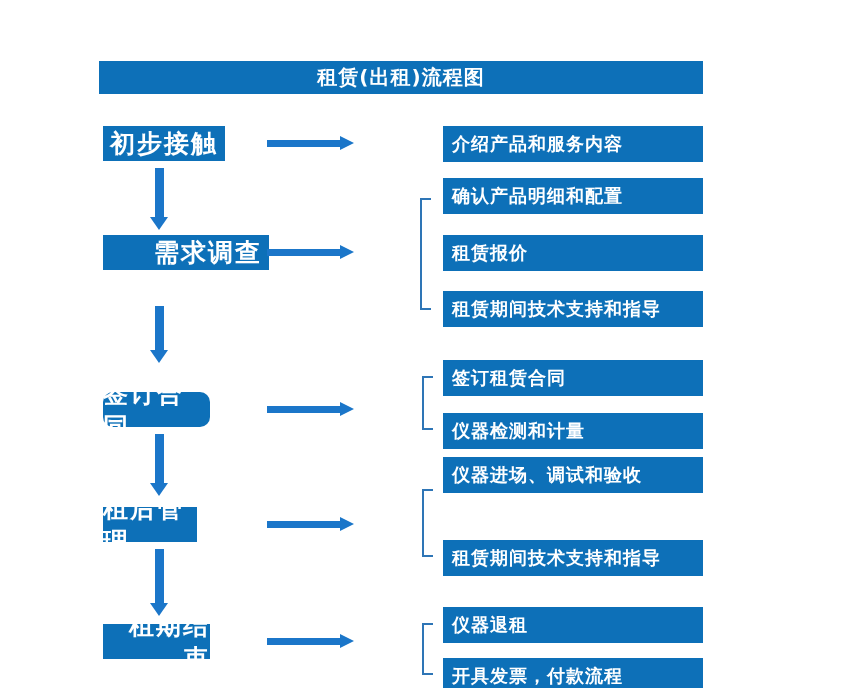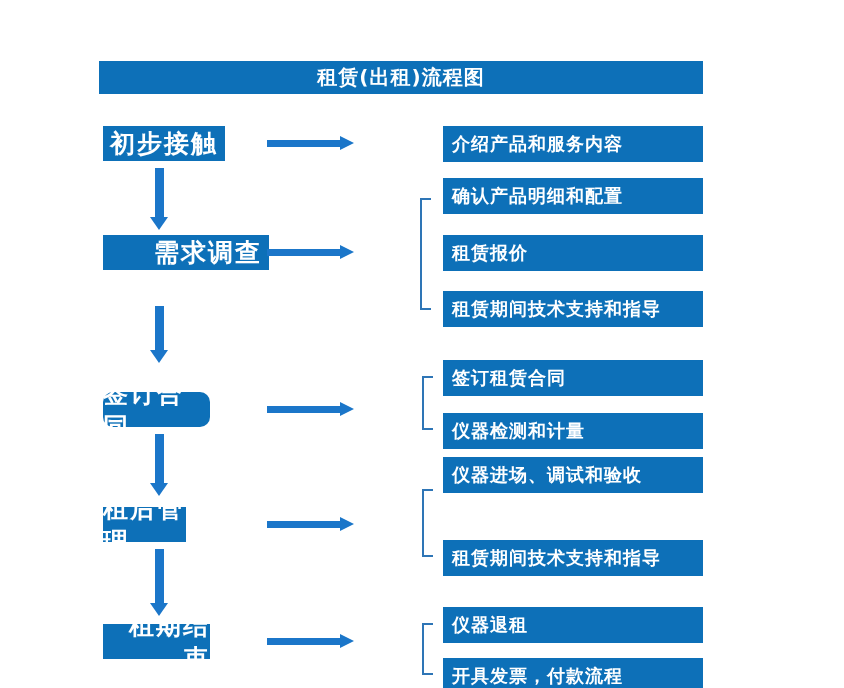--- a/index.html
+++ b/index.html
@@ -89,21 +89,21 @@
 </head>
 <body>
 
 <div class="canvas">
 
   <div class="title-bar">租赁(出租)流程图</div>
 
   <div class="stage-box" style="top:78px;  width:122px;">初步接触</div>
   <div class="stage-box" style="top:187px; width:122px;padding-left:44px;">需求调查</div>
   <div class="stage-box" style="top:344px; width:107px;border-radius:10px;">签订合同</div>
-  <div class="stage-box" style="top:459px; width:83px;">租后管理</div>
+  <div class="stage-box" style="top:459px; width:94px;">租后管理</div>
   <div class="stage-box" style="top:576px; width:107px;text-align:right;">租期结束</div>
 
   <div class="out-box" style="top:78px;">介绍产品和服务内容</div>
 
   <div class="out-box" style="top:130px;">确认产品明细和配置</div>
   <div class="out-box" style="top:187px;">租赁报价</div>
   <div class="out-box" style="top:243px;">租赁期间技术支持和指导</div>
 
   <div class="out-box" style="top:312px;">签订租赁合同</div>
   <div class="out-box" style="top:365px;">仪器检测和计量</div>

